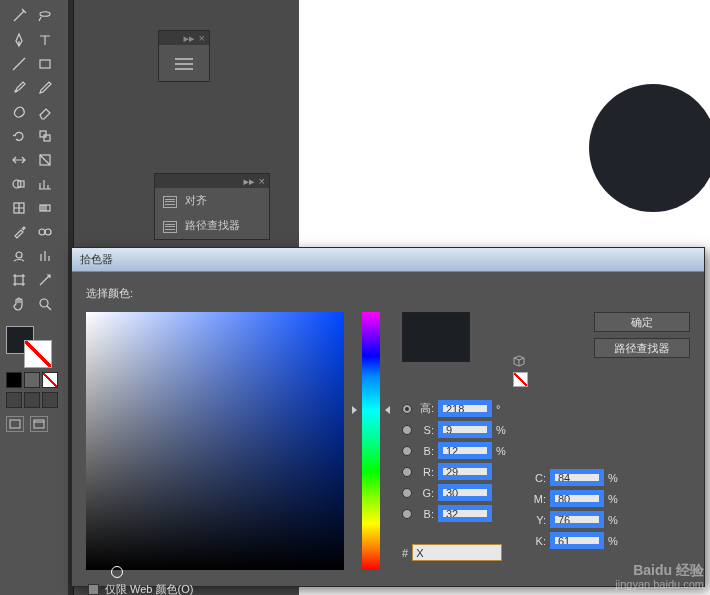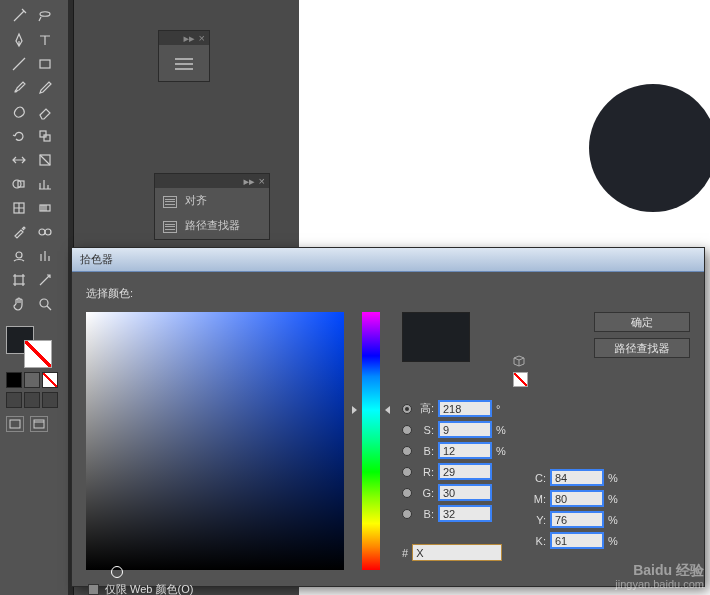--- a/index.html
+++ b/index.html
@@ -49,21 +49,21 @@
 .cube svg{width:12px;height:12px;stroke:#aaa;fill:none}
 .none-sw{position:absolute;left:441px;top:100px;width:15px;height:15px;border:1px solid #aaa;background:#fff}
 .none-sw:after{content:"";position:absolute;inset:0;background:linear-gradient(45deg,transparent 44%,#f00 44%,#f00 56%,transparent 56%)}
 .btns{position:absolute;right:14px;top:40px;display:flex;flex-direction:column;gap:6px}
 .btn{width:96px;height:20px;background:#5d5d5d;border:1px solid #333;color:#e5e5e5;display:flex;align-items:center;justify-content:center;cursor:pointer;font-size:11px}
 .inputs{position:absolute;left:330px;top:128px;color:#ddd}
 .irow{display:flex;align-items:center;margin-bottom:4px;gap:4px}
 .radio{width:10px;height:10px;border:1px solid #333;border-radius:50%;background:#aaa;display:flex;align-items:center;justify-content:center}
 .radio.on:after{content:"";width:4px;height:4px;background:#333;border-radius:50%}
 .ilbl{width:18px;text-align:right}
-.inp{width:54px;height:17px;background:#e8e8e8;border:2px solid #3b82f6;padding:0 3px;color:#333;font-size:11px}
+.inp{width:54px;height:17px;background:#e8e8e8;border:5px solid #3b82f6;padding:0 3px;color:#333;font-size:11px}
 .unit{width:10px}
 .inputs2{position:absolute;left:456px;top:197px;color:#ddd}
 .hex-row{position:absolute;left:330px;top:272px;display:flex;align-items:center;gap:4px;color:#ddd}
 .hex-inp{width:90px;height:17px;background:#e8e8e8;border:1px solid #b88a3a;padding:0 3px;color:#333}
 .web-row{position:absolute;left:16px;top:310px;display:flex;align-items:center;gap:6px;color:#ddd}
 .chk{width:11px;height:11px;border:1px solid #333;background:#888}
 .watermark{position:absolute;right:6px;bottom:4px;color:rgba(255,255,255,.45);font-size:12px;text-align:right;line-height:14px;pointer-events:none}
 .watermark .l1{font-size:14px;font-weight:bold}
 </style>
 </head>

